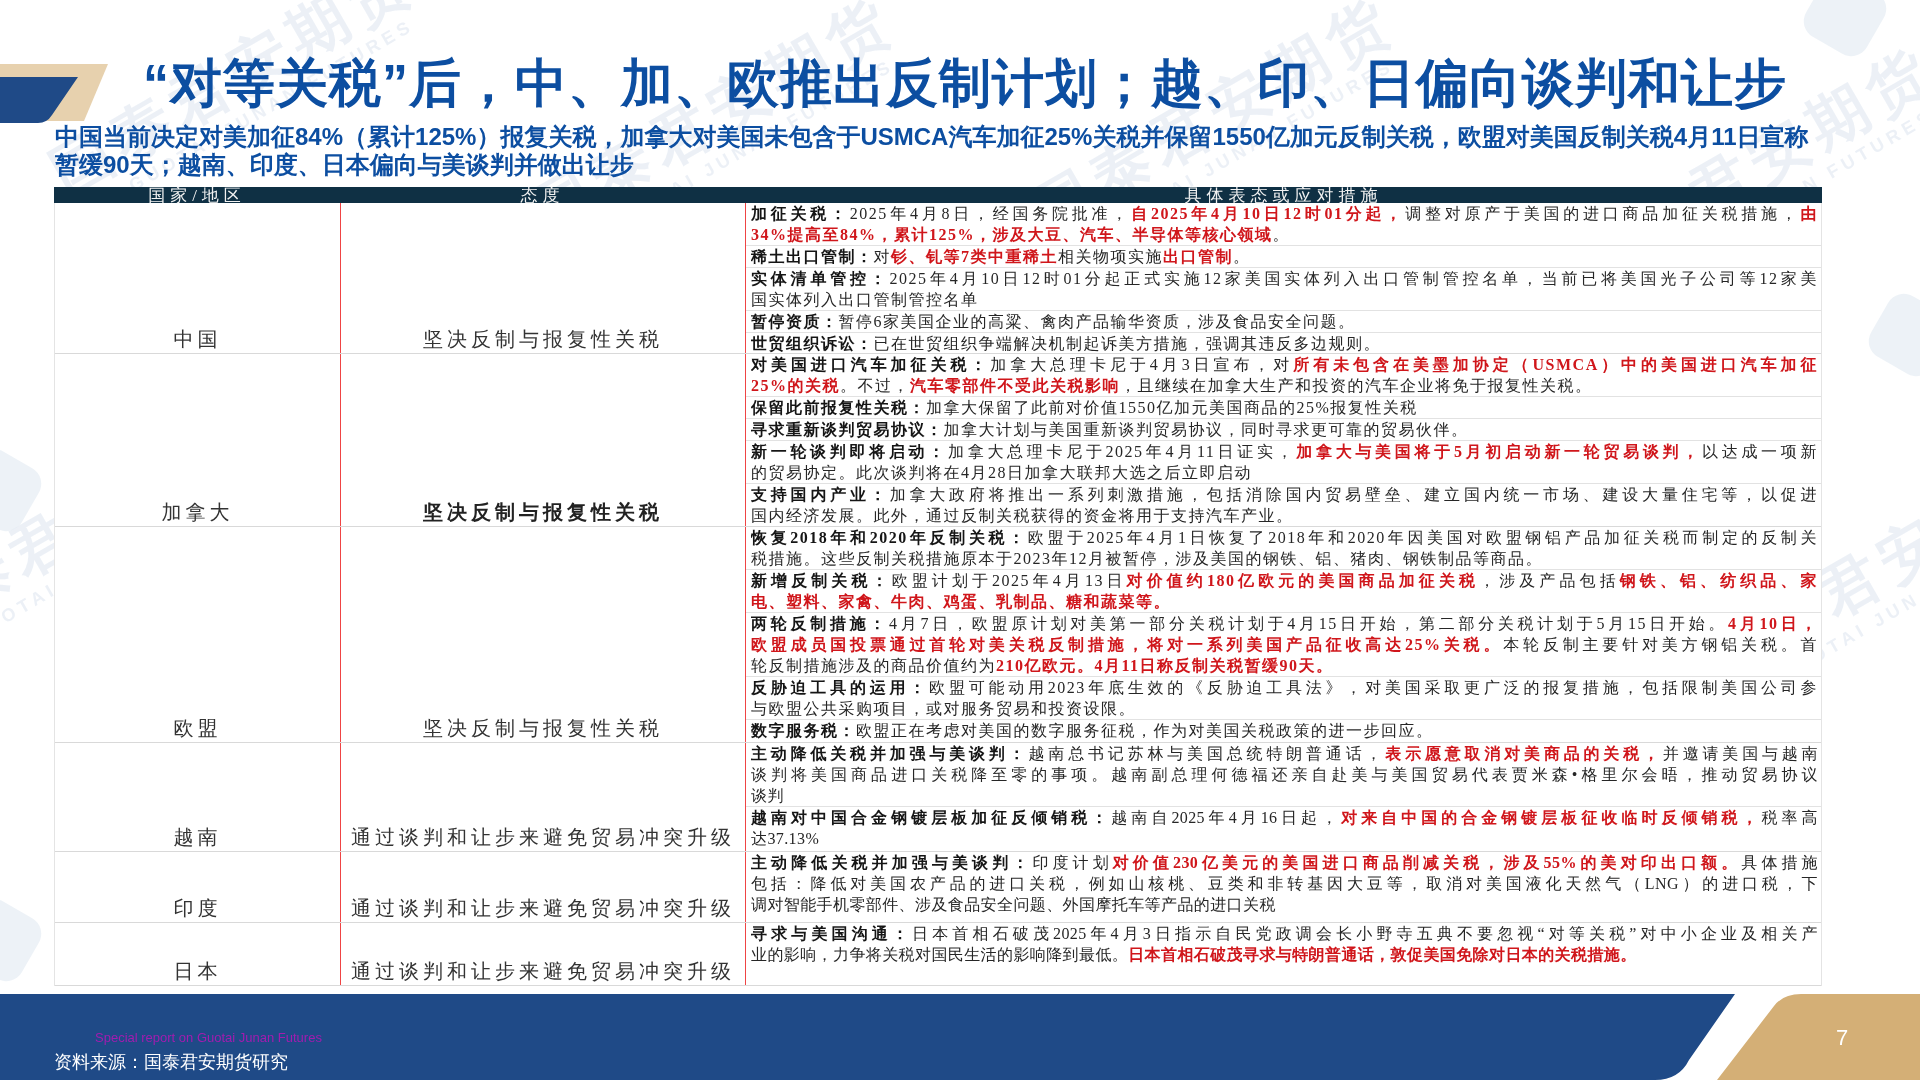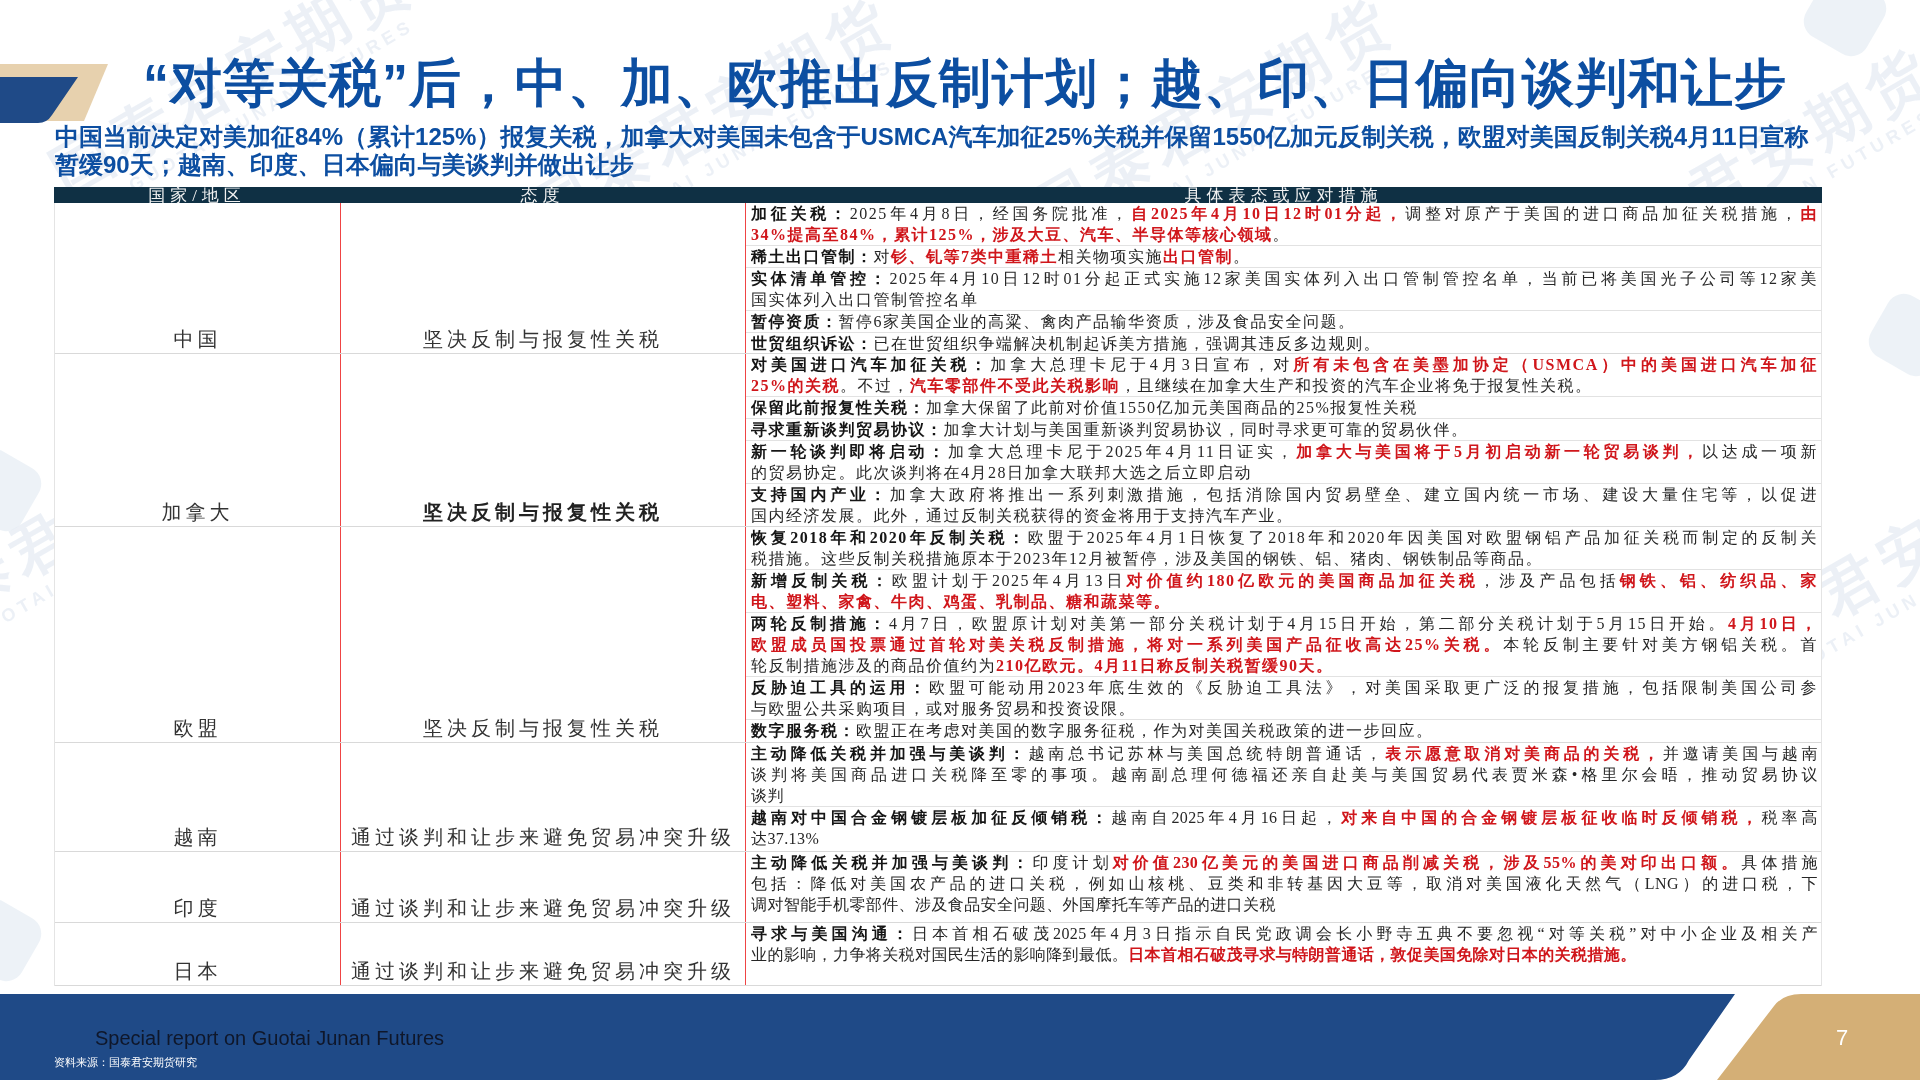--- a/index.html
+++ b/index.html
@@ -37,22 +37,22 @@
 .r5 .td.c3{border-top:0}
 .ml{height:21px;line-height:21px;overflow:hidden;font-family:"Liberation Serif","DejaVu Serif",serif;font-size:16px;letter-spacing:1.5px;text-align:left;color:#262626}
 .r3 .ml,.r4 .ml,.r5 .ml{letter-spacing:.4px}
 .ml.just{text-align:justify;text-align-last:justify}
 .seg-label{font-weight:bold;color:#151515}
 .seg-plain{color:#262626}
 .seg-highlight{color:var(--hl);font-weight:bold}
 
 
 .footer-shapes{position:absolute;left:0;top:994px;z-index:1}
-.source{position:absolute;left:54px;top:1052px;font-size:11px;line-height:20px;color:#fff;z-index:2}
-.tagline{position:absolute;left:95px;top:1027px;font-size:20px;line-height:22px;color:#0f172a;z-index:2}
+.source{position:absolute;left:54px;top:1052px;font-size:18px;line-height:20px;color:#fff;z-index:2}
+.tagline{position:absolute;left:95px;top:1027px;font-size:13px;line-height:22px;color:#a21caf;z-index:2}
 .page-no{position:absolute;left:1836px;top:1024px;font-size:22px;line-height:28px;color:#fff;z-index:2}
 </style>
 </head>
 <body>
 
 <div class="wm" style="left:40px;top:150px">
     <span class="cn">国泰君安期货</span>
     <span class="en">GUOTAI JUNAN FUTURES</span>
   </div>
 <div class="wm" style="left:520px;top:190px">

